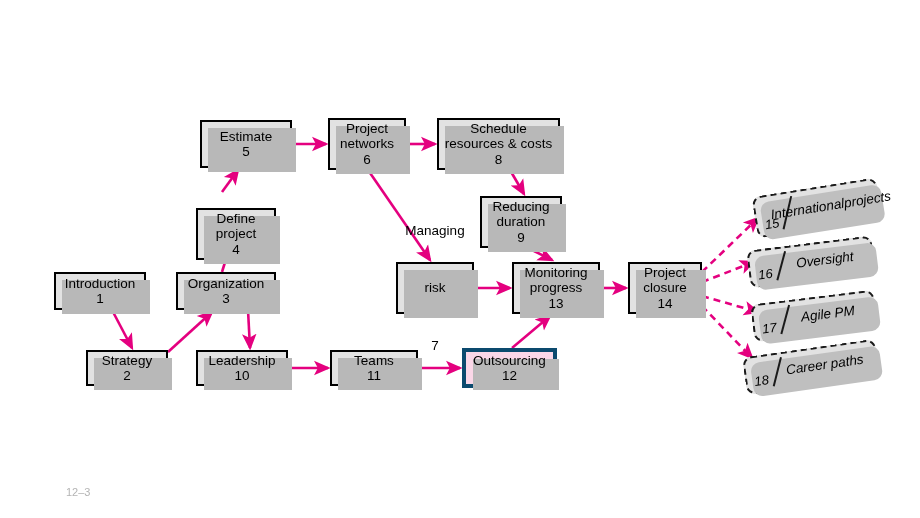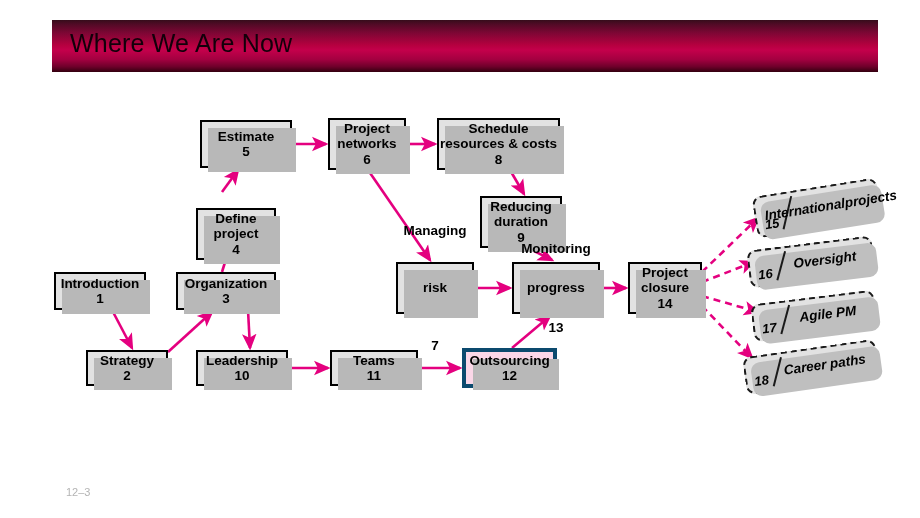--- a/index.html
+++ b/index.html
@@ -28,21 +28,21 @@
   }
   .banner-title{
     position:absolute;left:18px;top:9px;
     font-size:25px;
     color:#12000a;
     letter-spacing:.2px;
     white-space:nowrap;
   }
 
   
-  #diagram{position:absolute;left:0;top:0;width:920px;height:518px;font-weight:bold;}
+  #diagram{position:absolute;left:0;top:0;width:920px;height:518px;}
   #wires{position:absolute;left:0;top:0;width:920px;height:518px;}
 
   
   .node{
     position:absolute;
     box-sizing:border-box;
     background:#e2e2e2;
     border:2px solid #000000;
     color:#000;
     font-size:13.5px;
@@ -105,24 +105,20 @@
   .page-num{
     position:absolute;left:66px;top:486px;
     font-size:11px;color:#b4b4b4;
   }
 </style>
 </head>
 <body>
 
 <div id="slide">
 
-  <div class="banner">
-    <div class="banner-sheen"></div>
-    <div class="banner-title">Where We Are Now</div>
-  </div>
 
   <div id="diagram">
     <svg id="wires" viewBox="0 0 920 518" preserveAspectRatio="none">
       <defs>
         <marker id="ah" markerWidth="7" markerHeight="7" refX="5.4" refY="3.2" orient="auto" markerUnits="strokeWidth">
           <path d="M0,0.4 L6.4,3.2 L0,6.0 L1.5,3.2 Z" fill="#e4007f"></path>
         </marker>
       </defs>
       <g id="edge-group" stroke="#e4007f" stroke-width="2.6" fill="none">
           <line x1="292" y1="144" x2="326" y2="144" marker-end="url(#ah)"></line>
@@ -186,21 +182,21 @@
           <div class="shadow"></div>
           <div class="lbl">Organization</div>
           <div class="num">3</div>
         </div>
         <div class="node" style="left: 396px; top: 262px; width: 78px; height: 52px; gap: 42px;">
           <div class="shadow"></div>
           <div class="lbl">Managing</div>
           <div class="lbl">risk</div>
           <div class="num">7</div>
         </div>
-        <div class="node" style="left: 512px; top: 262px; width: 88px; height: 52px; gap: 24px;">
+        <div class="node" style="left: 512px; top: 262px; width: 88px; height: 52px;">
           <div class="shadow"></div>
           <div class="lbl">Monitoring</div>
           <div class="lbl">progress</div>
           <div class="num">13</div>
         </div>
         <div class="node" style="left: 628px; top: 262px; width: 74px; height: 52px;">
           <div class="shadow"></div>
           <div class="lbl">Project</div>
           <div class="lbl">closure</div>
           <div class="num">14</div>

